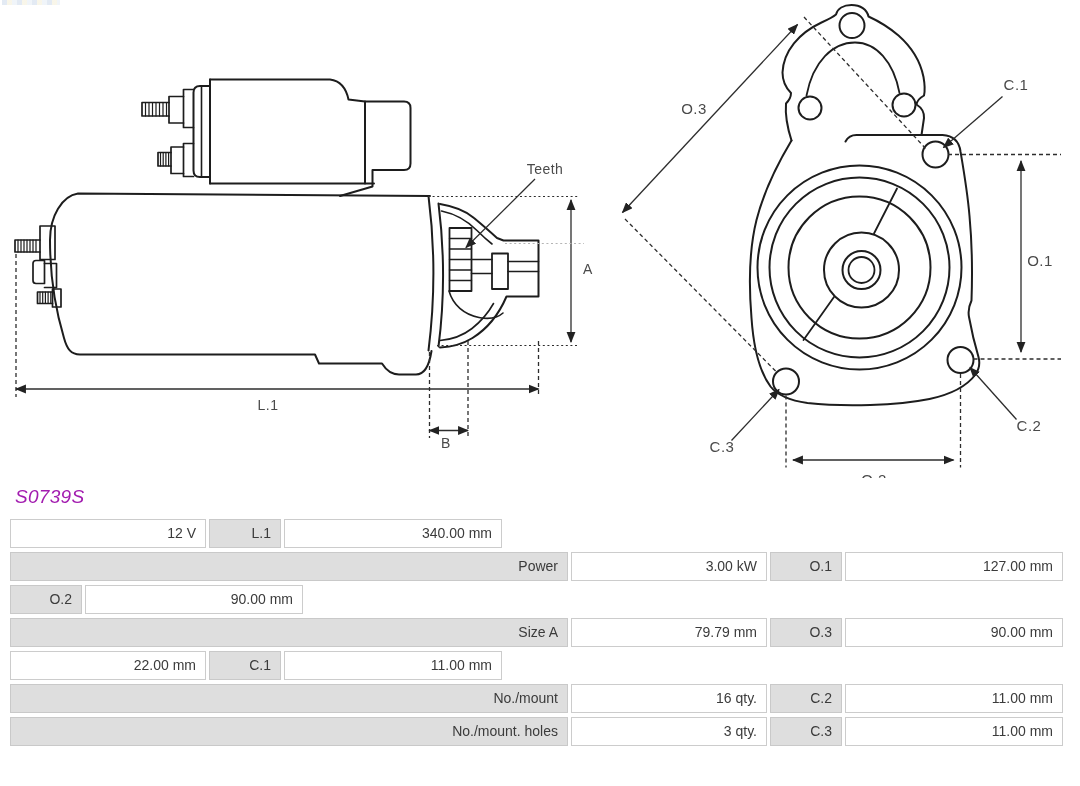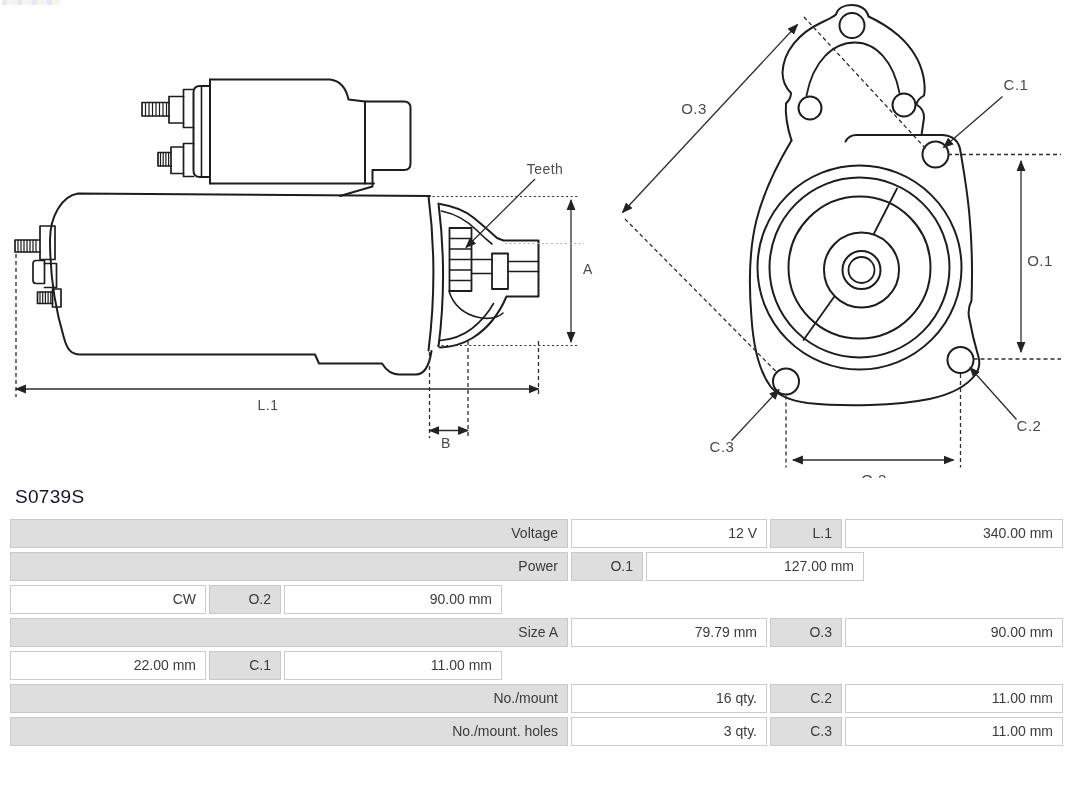--- a/index.html
+++ b/index.html
@@ -7,21 +7,21 @@
        font-family:"Liberation Sans",sans-serif;}
 
   .logo-fragment{position:absolute;left:2px;top:0;width:58px;height:5px;opacity:.55;
     background:repeating-linear-gradient(90deg,#ccd9ea 0 5px,#f3eed8 5px 10px,#e4ecf4 10px 15px);}
 
   .drawings{position:absolute;left:0;top:0;}
 
   svg text{fill:#4a4a4a;font-family:"Liberation Sans",sans-serif;letter-spacing:.5px;}
 
   .part-number{position:absolute;left:15px;top:486px;font-size:19px;line-height:21px;
-    color:#0f172a;letter-spacing:.3px;}
+    color:#a21caf;letter-spacing:.3px;font-style:italic;}
 
   .spec-table{position:absolute;left:10px;top:519px;width:1053px;}
   .spec-row{display:flex;gap:3px;margin-bottom:4px;height:29px;}
   .cell{box-sizing:border-box;height:29px;line-height:27px;font-size:14px;color:#3b3b3b;
         text-align:right;padding-right:9px;}
   .cell.gray{background:#dedede;border:1px solid #c9c9c9;}
   .cell.white{background:#ffffff;border:1px solid #cccccc;}
   .c1{width:558px;} .c2{width:196px;} .c3{width:72px;} .c4{width:218px;}
 </style>
 </head>
@@ -175,32 +175,31 @@
   <text x="1040" y="266" font-size="15" text-anchor="middle">O.1</text>
   <text x="1029" y="431" font-size="15" text-anchor="middle">C.2</text>
   <text x="722" y="452" font-size="15" text-anchor="middle">C.3</text>
   <text x="874" y="485" font-size="15" text-anchor="middle">O.2</text>
 </svg>
 
 <div class="part-number">S0739S</div>
 
 <div class="spec-table">
   <div class="spec-row">
-    <div class="cell gray c1">Voltage</div>
     <div class="cell white c2">12 V</div>
     <div class="cell gray c3">L.1</div>
     <div class="cell white c4">340.00 mm</div>
   </div>
   <div class="spec-row">
     <div class="cell gray c1">Power</div>
+    <div class="cell white c2">3.00 kW</div>
     <div class="cell gray c3">O.1</div>
     <div class="cell white c4">127.00 mm</div>
   </div>
   <div class="spec-row">
-    <div class="cell white c2">CW</div>
     <div class="cell gray c3">O.2</div>
     <div class="cell white c4">90.00 mm</div>
   </div>
   <div class="spec-row">
     <div class="cell gray c1">Size A</div>
     <div class="cell white c2">79.79 mm</div>
     <div class="cell gray c3">O.3</div>
     <div class="cell white c4">90.00 mm</div>
   </div>
   <div class="spec-row">

